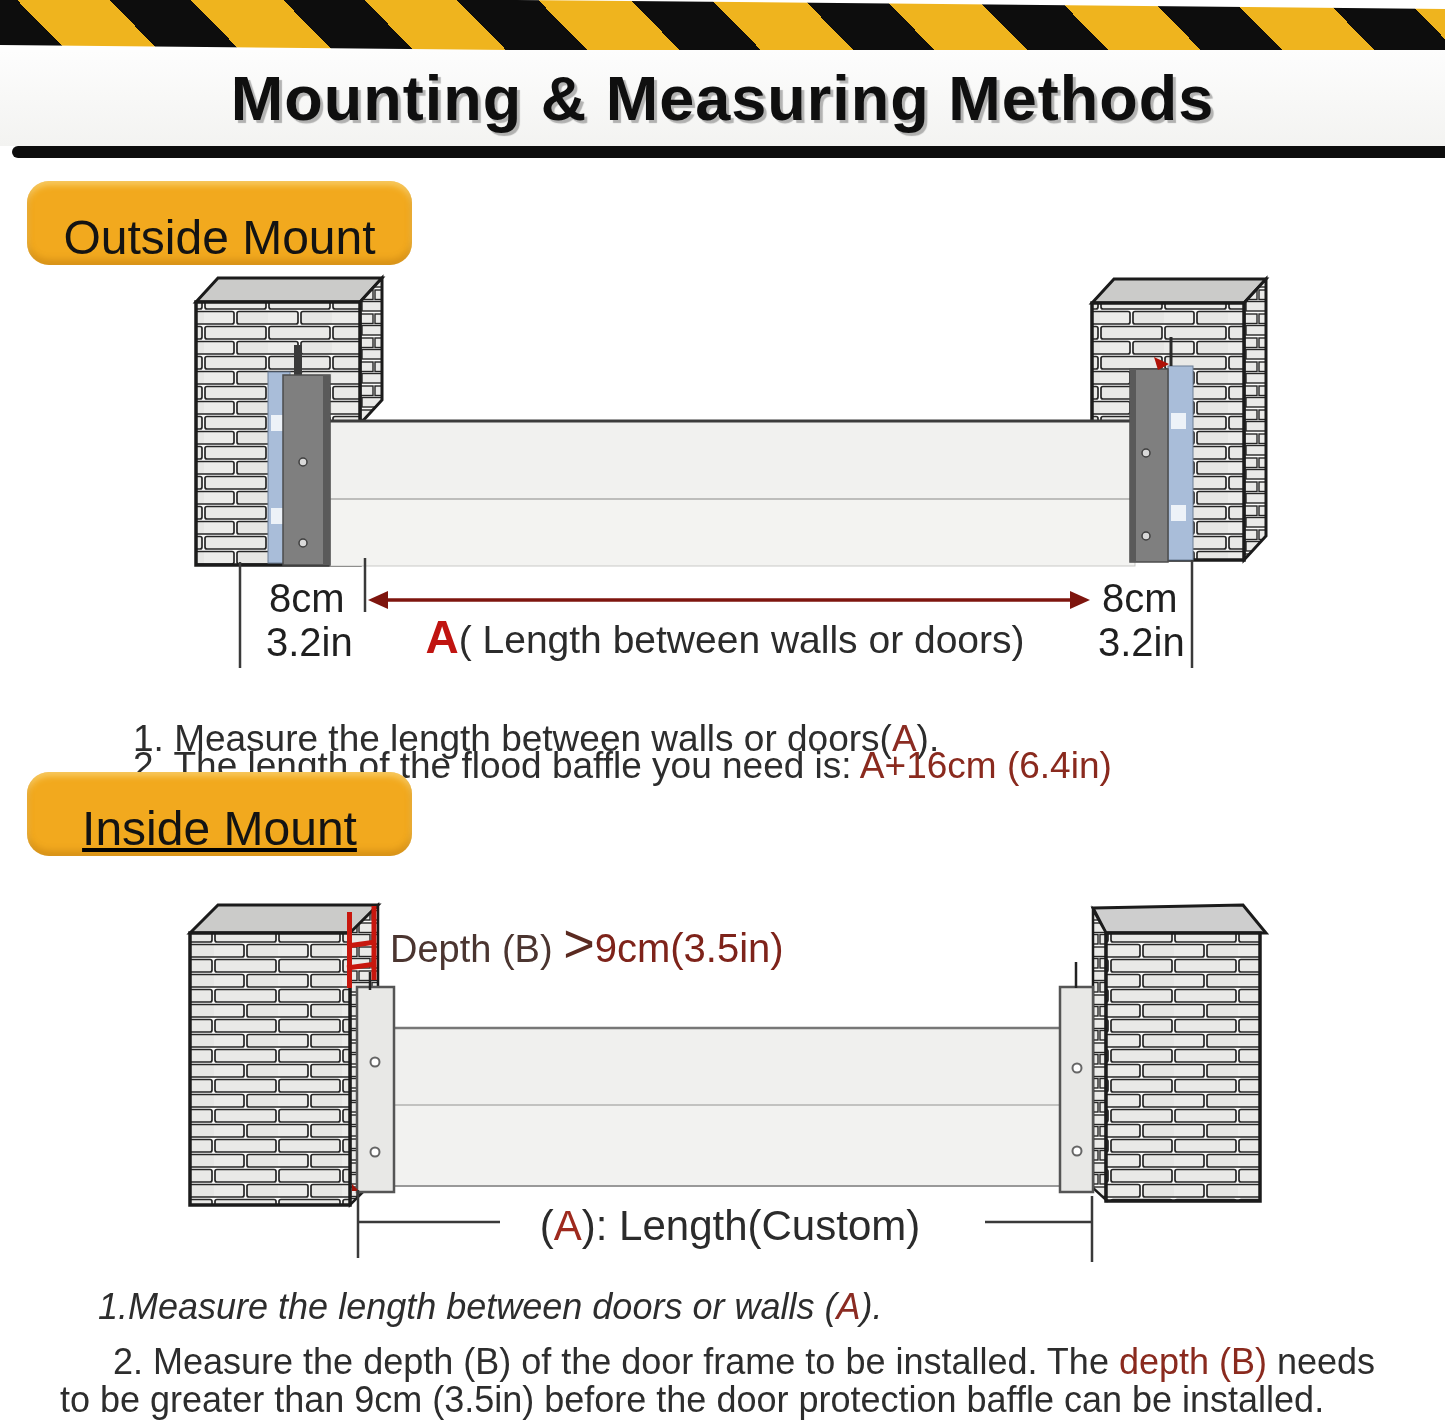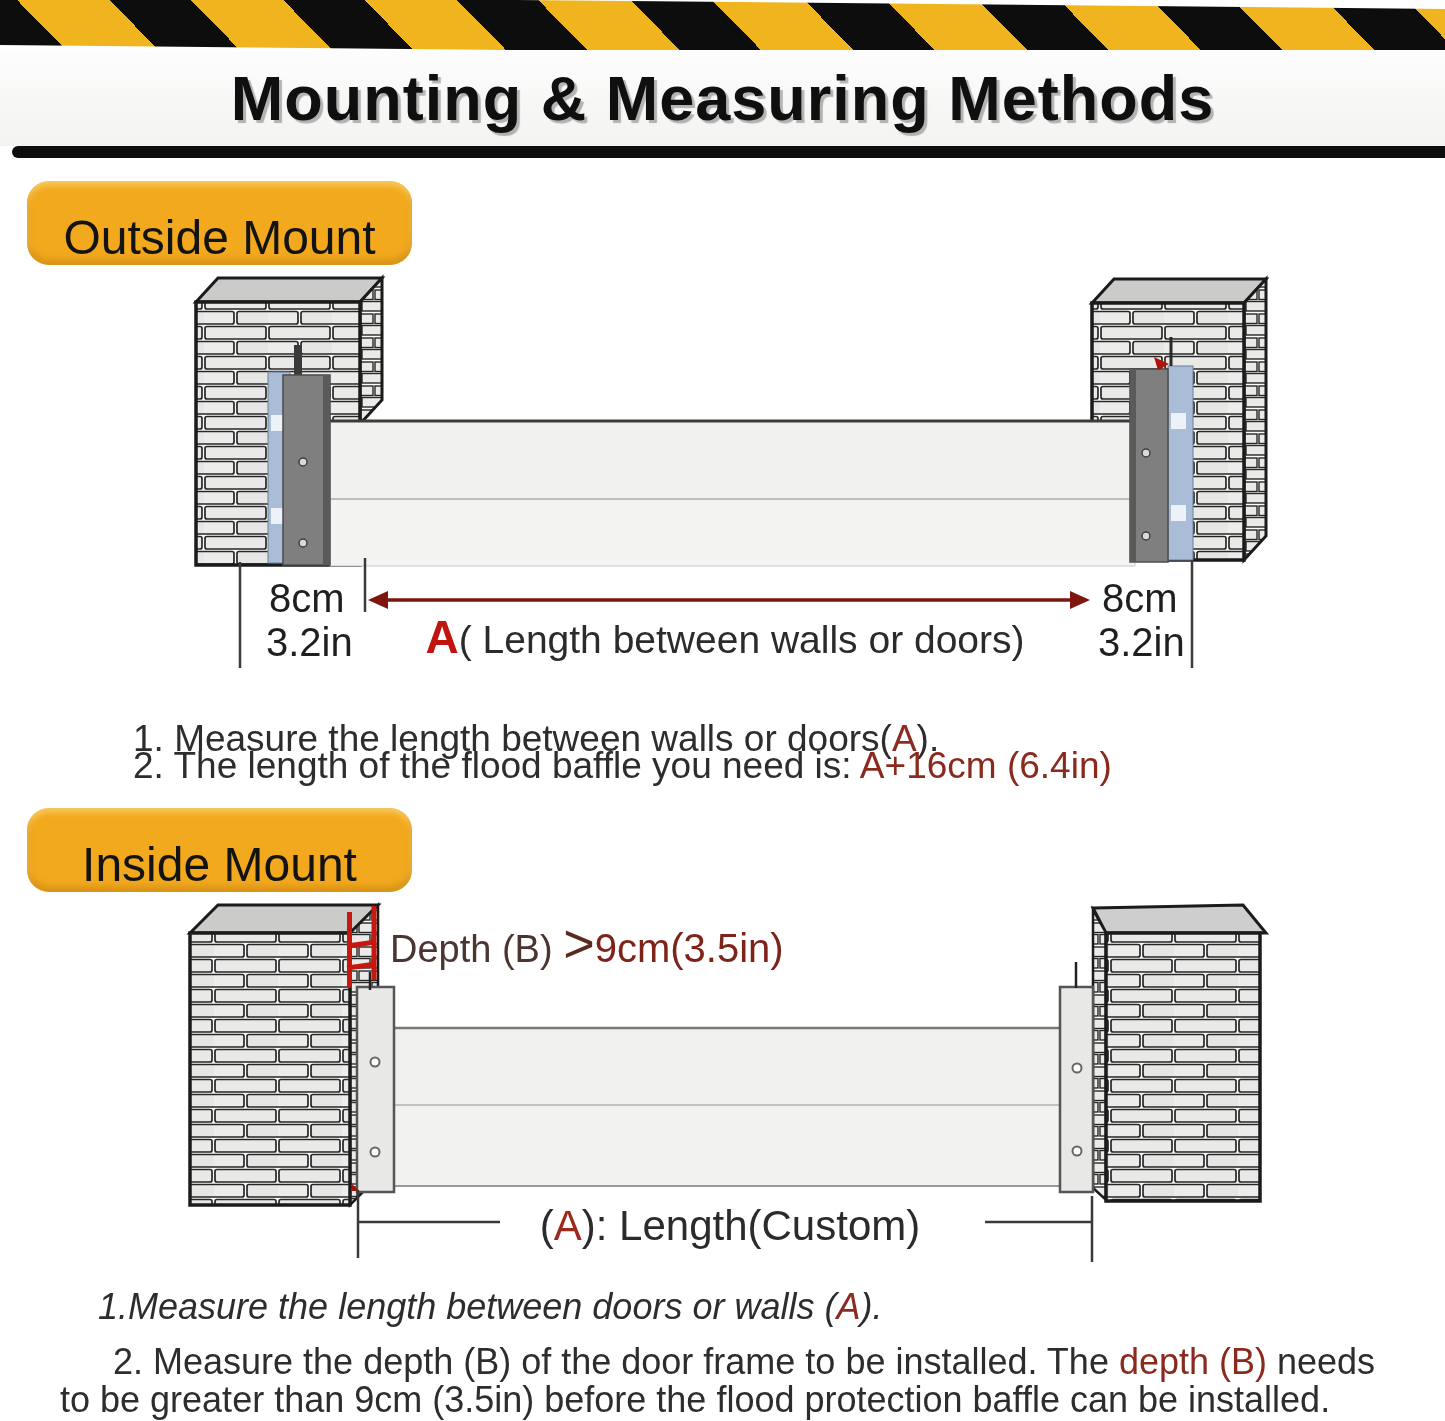--- a/index.html
+++ b/index.html
@@ -17,21 +17,21 @@
                  text-shadow:3px 3px 1px rgba(0,0,0,0.28);}
   .black-bar{position:absolute;left:12px;top:146px;width:1433px;height:12px;background:#0d0d0d;
              border-radius:6px 0 0 6px;}
 
   
   .badge{position:absolute;left:27px;width:385px;height:84px;background:#f2a91e;
          border-radius:22px;display:flex;align-items:flex-end;justify-content:center;
          box-shadow:inset 0 -5px 7px rgba(140,80,0,.28), inset 0 4px 6px rgba(255,235,160,.55);}
   .badge span{font-size:48px;color:#131313;}
   .badge-outside{top:181px;}
-  .badge-inside{top:808px;}
+  .badge-inside{top:772px;text-decoration:underline;}
 
   
   .d1{position:absolute;left:140px;top:265px;}
   .d2{position:absolute;left:150px;top:898px;}
   svg text{font-family:"Liberation Sans","DejaVu Sans",sans-serif;}
   .dimtxt{font-size:40px;fill:#1f1f1f;}
   .arrlbl{font-size:39px;fill:#2b2b2b;}
   .arrA{font-size:46px;font-weight:bold;fill:#c01410;}
   .dpt1{font-size:38px;fill:#4b3530;}
   .dptGt{font-size:54px;fill:#5a2a20;}
@@ -212,15 +212,15 @@
       <line x1="208" y1="292" x2="208" y2="360" stroke="#3a3a3a" stroke-width="2.5"></line>
       <line x1="942" y1="298" x2="942" y2="364" stroke="#3a3a3a" stroke-width="2.5"></line>
       <line x1="208" y1="324" x2="350" y2="324" stroke="#3a3a3a" stroke-width="2.5"></line>
       <line x1="835" y1="324" x2="942" y2="324" stroke="#3a3a3a" stroke-width="2.5"></line>
       <text x="580" y="342" text-anchor="middle"><tspan class="lenlbl">(</tspan><tspan class="lenA">A</tspan><tspan class="lenlbl">): Length(Custom)</tspan></text>
     </g>
   </svg>
 
   <div class="step step-i1"><span>1.Measure the length between doors or walls (</span><span class="r-a">A</span><span>).</span></div>
   <div class="step step-i2a"><span>2. Measure the depth (B) of the door frame to be installed. The </span><span class="r-dark">depth (B)</span><span> needs</span></div>
-  <div class="step step-i2b"><span>to be greater than 9cm (3.5in) before the flood protection baffle can be installed.</span></div>
+  <div class="step step-i2b"><span>to be greater than 9cm (3.5in) before the door protection baffle can be installed.</span></div>
 
 </div>
 
 </body></html>

